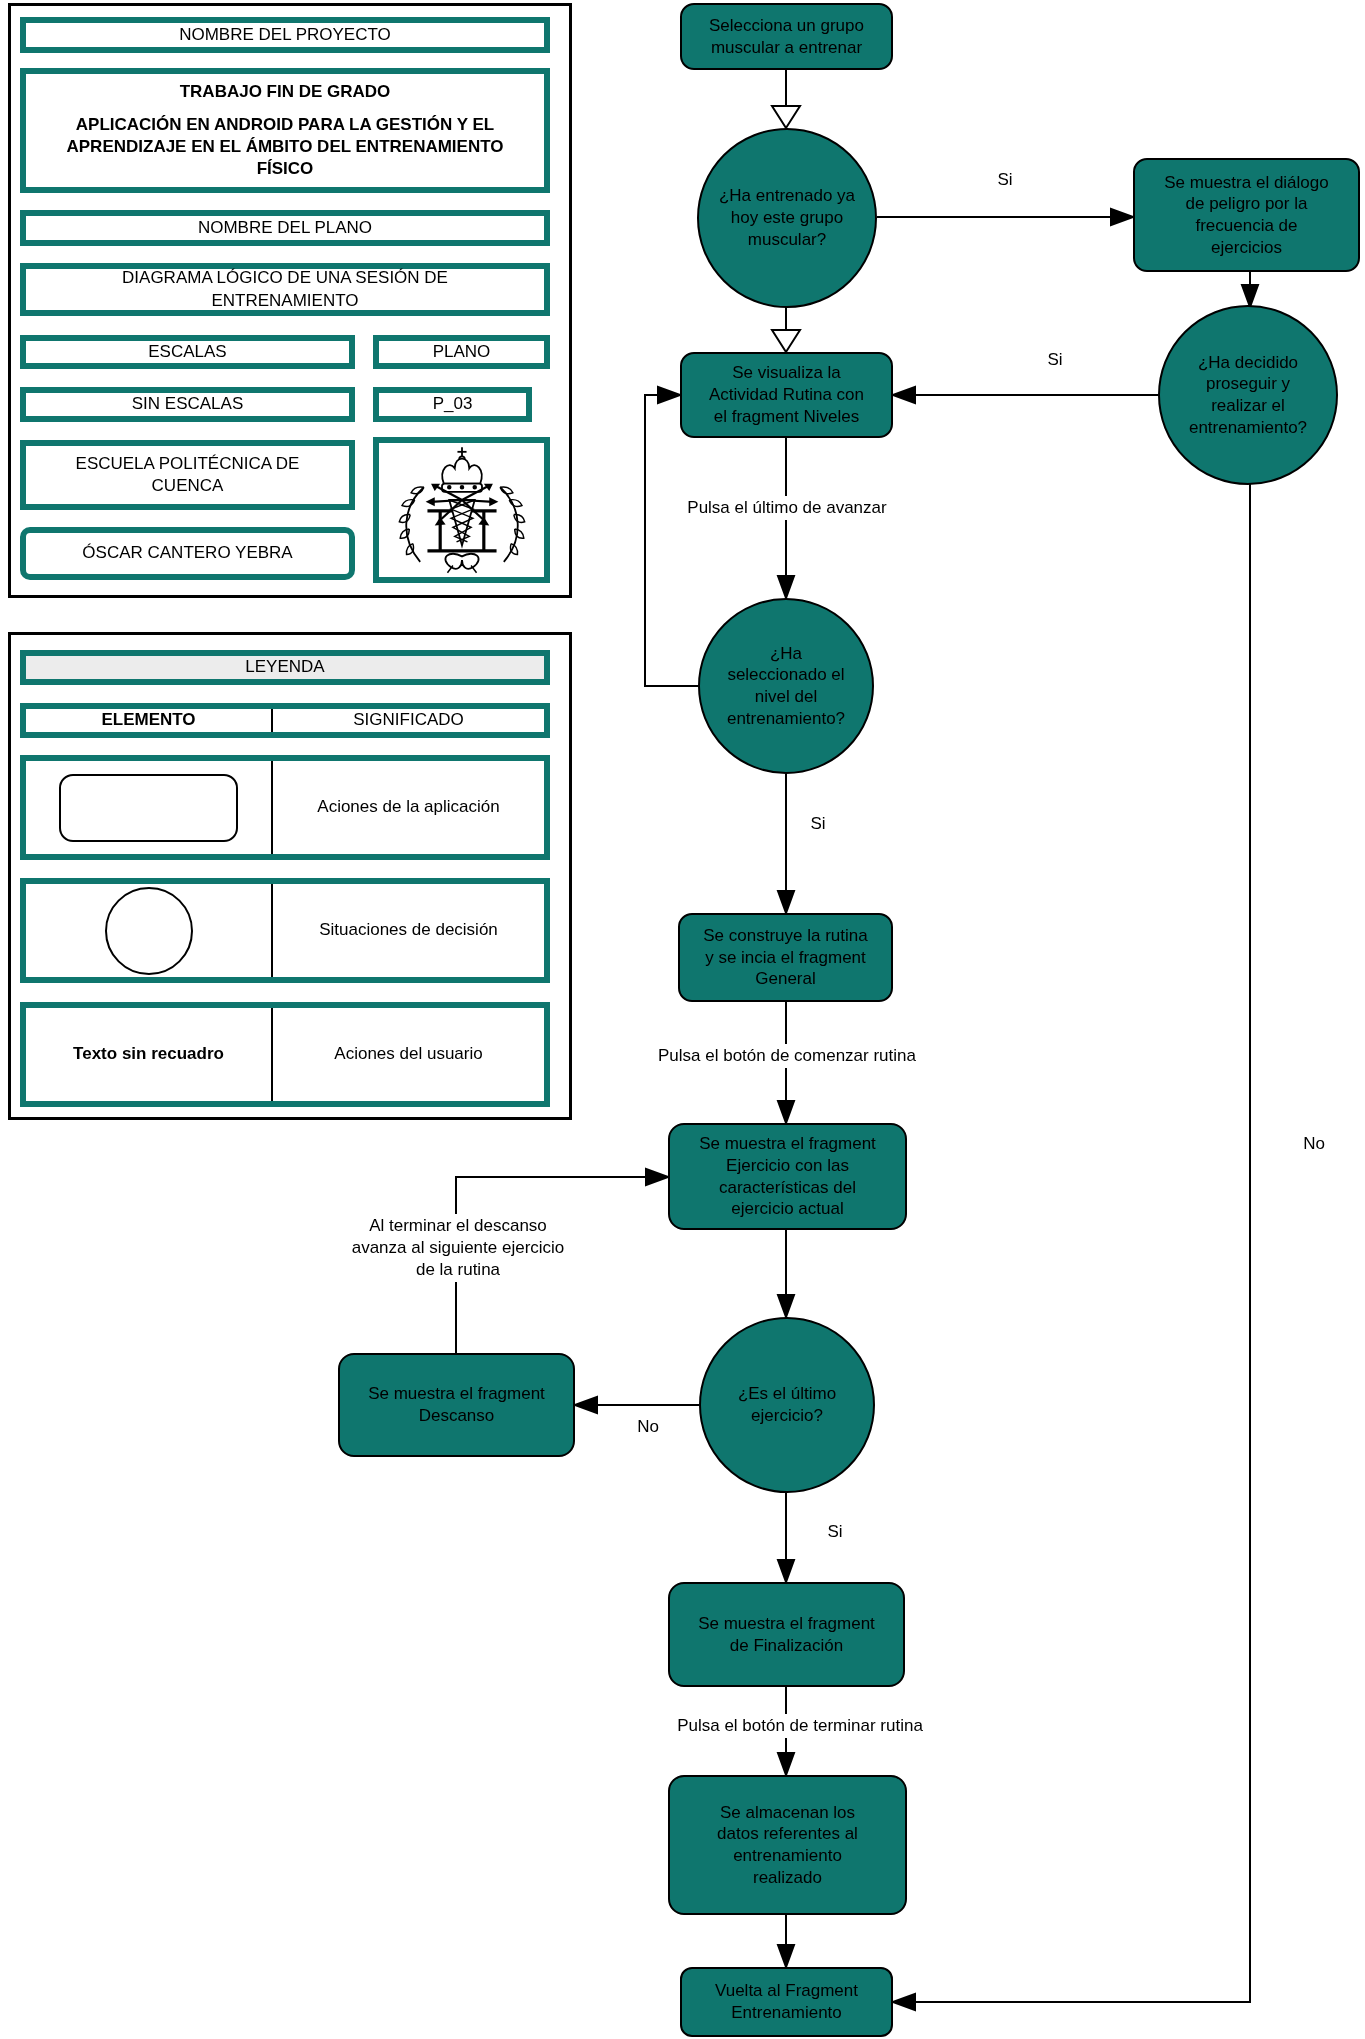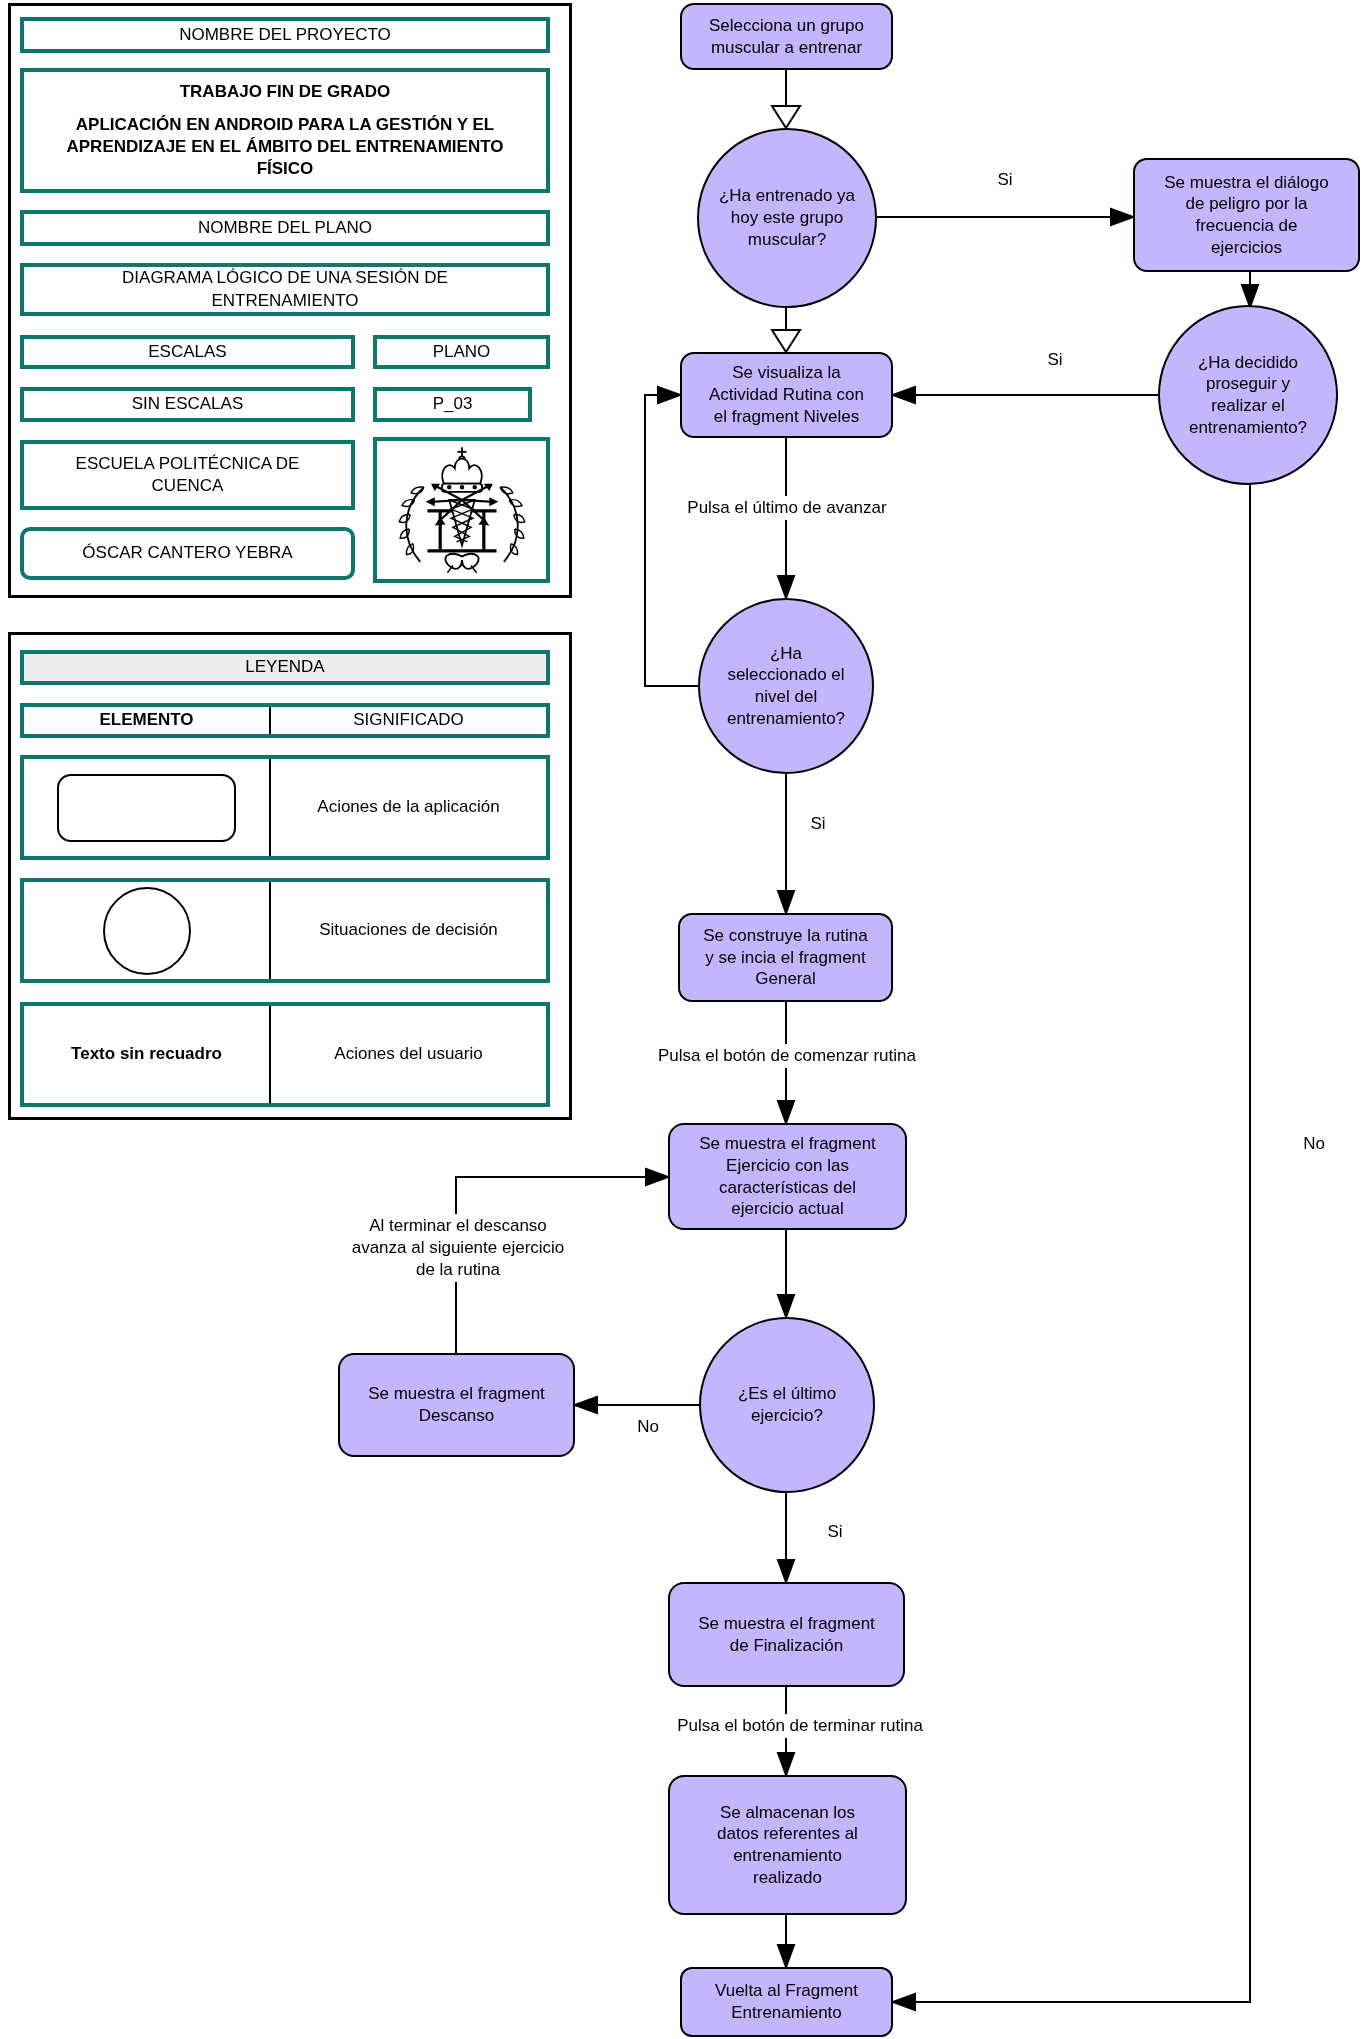--- a/index.html
+++ b/index.html
@@ -1,27 +1,27 @@
 <!DOCTYPE html>
 <html><head>
 <meta charset="utf-8">
 <style>
   html,body{margin:0;padding:0;background:#fff;}
   .canvas{position:relative;width:1365px;height:2039px;background:#fff;overflow:hidden;
           font-family:"Liberation Sans",sans-serif;color:#000;}
   .abs{position:absolute;box-sizing:border-box;}
   .frame{border:3px solid #000;background:#fff;}
-  .tbox{border:4px solid #0f766e;background:#fff;display:flex;align-items:center;justify-content:center;
+  .tbox{border:6px solid #0f766e;background:#fff;display:flex;align-items:center;justify-content:center;
         text-align:center;font-size:17px;white-space:pre-line;line-height:1.3;}
   .bold{font-weight:bold;}
   .split{display:flex;align-items:stretch;padding:0;}
   .split .cell{flex:1;display:flex;align-items:center;justify-content:center;text-align:center;
                font-size:17px;white-space:pre-line;line-height:1.3;}
   .split .cell.left{flex:0 0 245px;border-right:2px solid #000;font-weight:bold;}
-  .node{position:absolute;box-sizing:border-box;border:2px solid #000;background:#c4b5fd;
+  .node{position:absolute;box-sizing:border-box;border:2px solid #000;background:#0f766e;
         display:flex;align-items:center;justify-content:center;text-align:center;
         font-size:17px;line-height:1.28;white-space:pre-line;z-index:2;padding:0;}
   .rrect{border-radius:16px;}
   .circle{border-radius:50%;}
   .lbl{position:absolute;box-sizing:border-box;background:#fff;font-size:17px;line-height:1.3;
        text-align:center;white-space:pre-line;z-index:3;padding:1px 2px;}
   svg.wires{position:absolute;left:0;top:0;z-index:1;}
   .legendshape{border:2px solid #000;background:#fff;box-sizing:border-box;}
 </style>
 </head>

